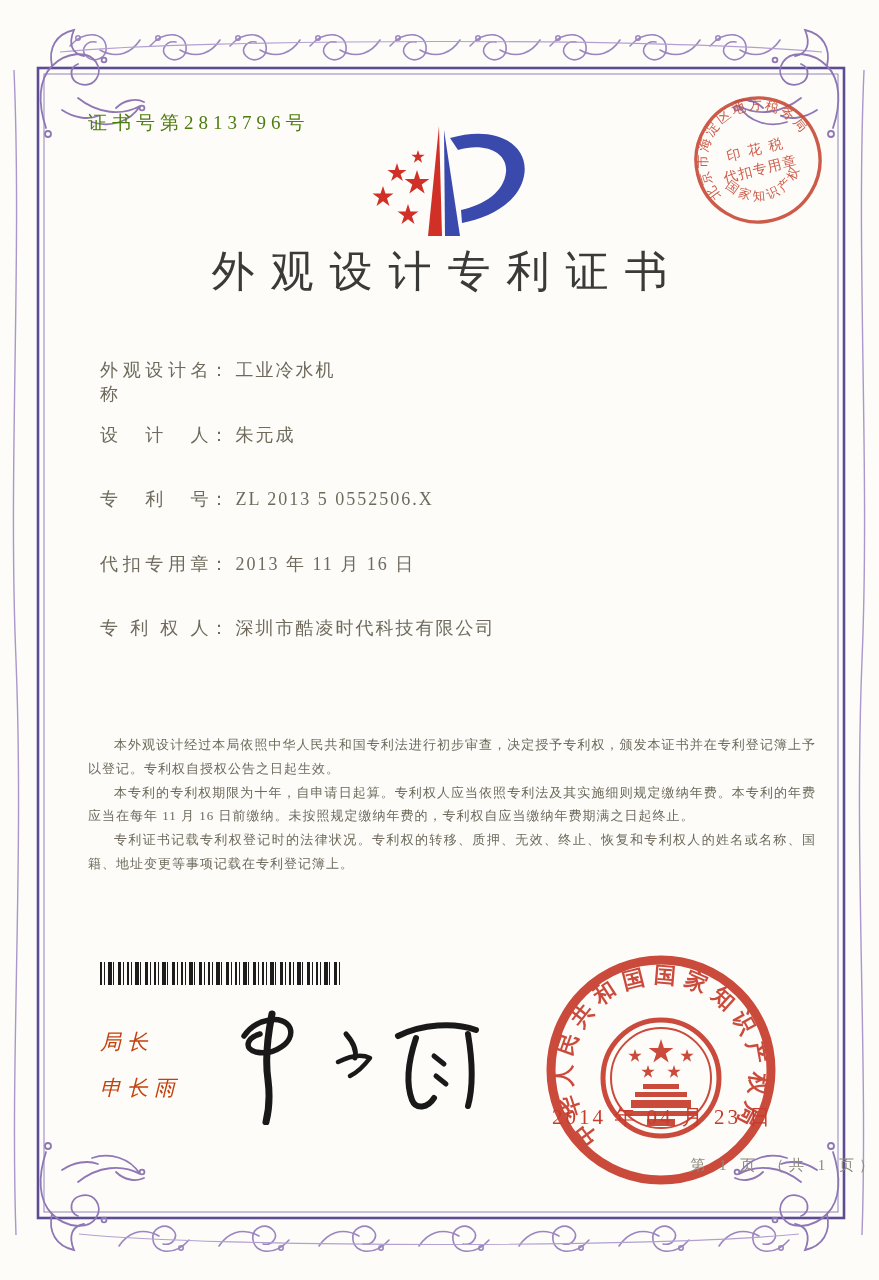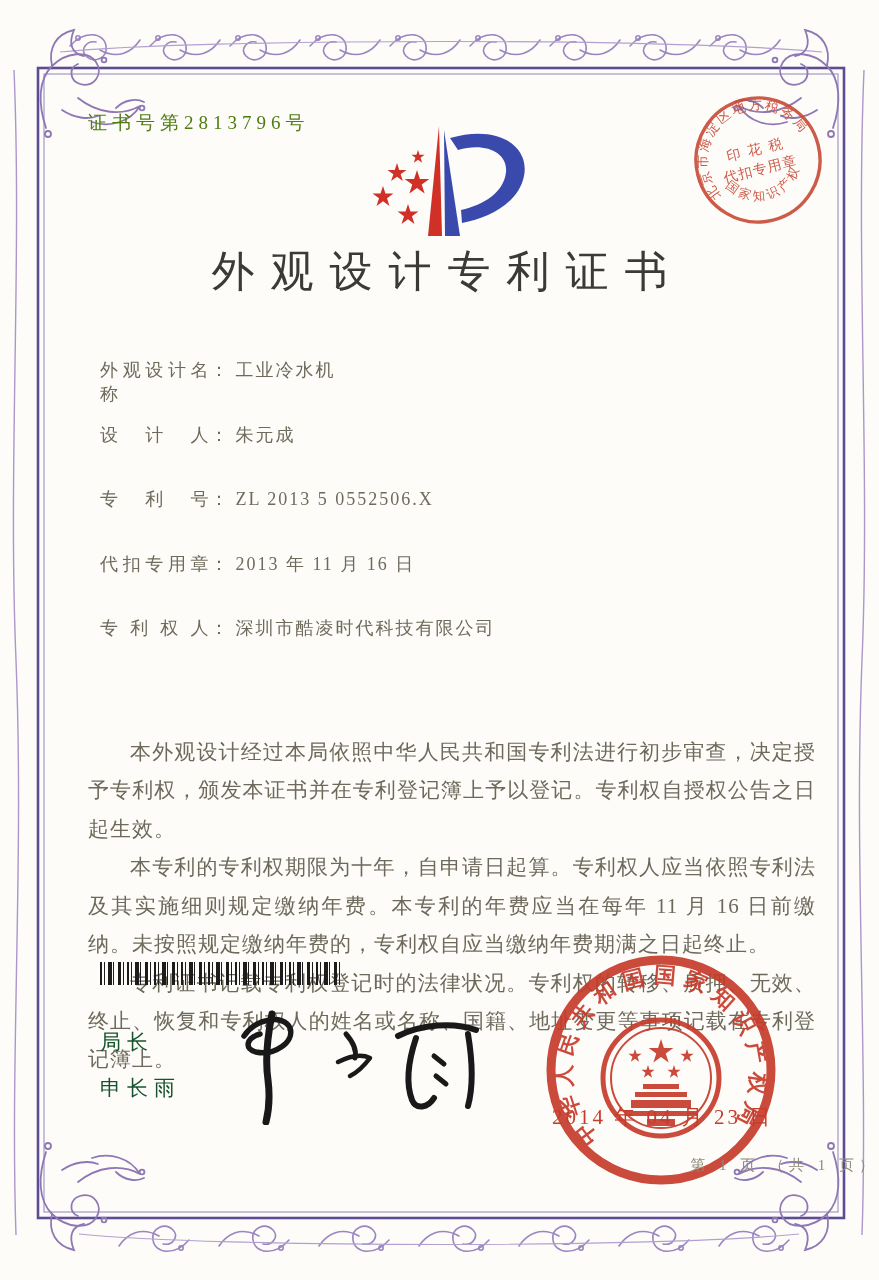--- a/index.html
+++ b/index.html
@@ -45,40 +45,40 @@
   .field-label {
     display: inline-block; width: 110px;
     text-align: justify; text-align-last: justify; vertical-align: top;
   }
   .field-colon { display: inline-block; }
   .field-value { letter-spacing: 2px; }
 
   
   .paragraphs {
     position: absolute; left: 88px; top: 733px; width: 728px;
-    font-size: 21px; line-height: 1.83; color: #6e695b; letter-spacing: 1px;
+    font-size: 13px; line-height: 1.83; color: #6e695b; letter-spacing: 1px;
     text-align: justify;
   }
   .paragraphs p { text-indent: 2em; }
 
   
   .barcode {
     position: absolute; left: 100px; top: 962px; width: 242px; height: 23px;
     background:
       repeating-linear-gradient(90deg,
         #1c1c1c 0 2px, transparent 2px 4px,
         #1c1c1c 4px 5px, transparent 5px 8px,
         #1c1c1c 8px 12px, transparent 12px 13px,
         #1c1c1c 13px 14px, transparent 14px 18px,
         #1c1c1c 18px 21px, transparent 21px 23px,
         #1c1c1c 23px 24px, transparent 24px 27px);
   }
 
   
-  .director { position: absolute; left: 100px; top: 1028px; font-size: 21px; color: #14532d; letter-spacing: 6px; }
+  .director { position: absolute; left: 100px; top: 1028px; font-size: 21px; color: #c2410c; letter-spacing: 6px; font-style: italic; }
   .director div { margin-bottom: 18px; }
   .signature-svg { position: absolute; left: 210px; top: 1000px; width: 290px; height: 125px; }
 
   
   .main-seal { position: absolute; left: 543px; top: 952px; width: 236px; height: 236px; opacity: .92; }
   .seal-date {
     position: absolute; left: 552px; top: 1103px; z-index: 5;
     font-size: 21px; color: #c63b2b; letter-spacing: 3px;
     font-family: "Liberation Serif", "DejaVu Serif", serif;
   }

